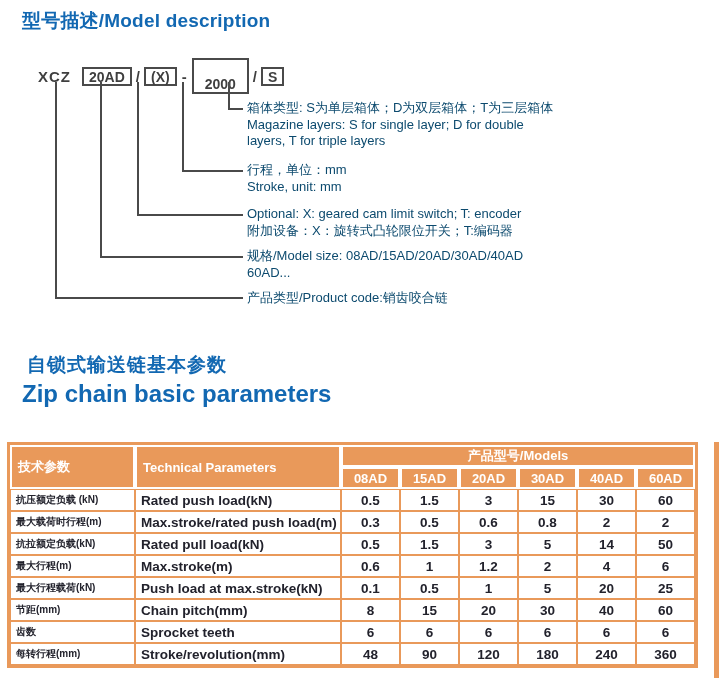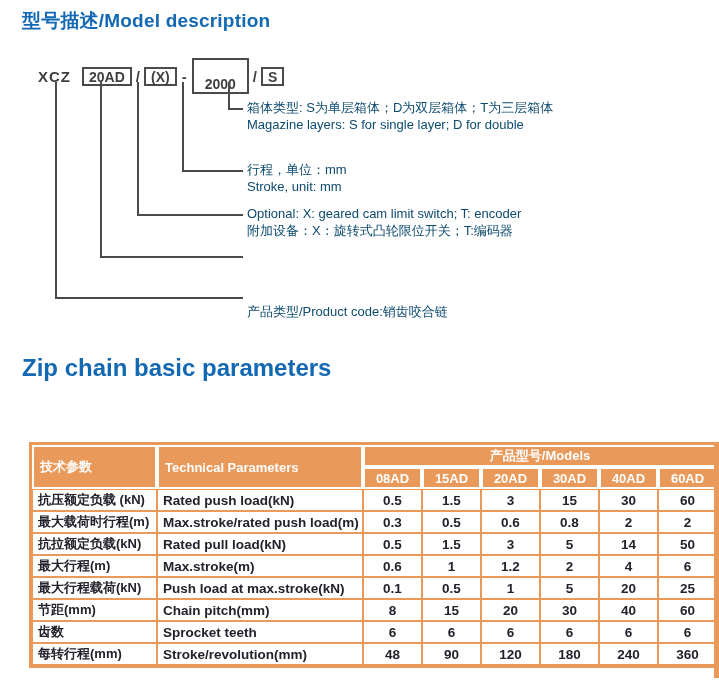--- a/index.html
+++ b/index.html
@@ -43,21 +43,21 @@
   .vline { position: absolute; width: 2px; background: #4a4a4a; top: 82px; }
   .hline { position: absolute; height: 2px; background: #4a4a4a; }
 
   .callout {
     position: absolute; left: 247px;
     font-size: 13px; line-height: 16.5px; color: #0c4a6e;
     white-space: nowrap;
   }
 
   
-  .table-wrap { position: absolute; left: 29px; top: 442px; }
+  .table-wrap { position: absolute; left: 7px; top: 442px; }
   .edge-strip { position: absolute; left: 714px; top: 442px; width: 5px; height: 236px; background: #e9995a; }
 
   table.params {
     width: 690px; table-layout: fixed;
     border-collapse: separate; border-spacing: 0;
     border: 3px solid #e9995a;
     background: #e9995a;
   }
   table.params th {
     background: #e9995a; color: #ffffff;
@@ -66,21 +66,21 @@
     height: 22px;
   }
   table.params th.lefthead { text-align: left; padding-left: 6px; }
   table.params td {
     background: #ffffff; color: #22222c;
     border: 1px solid #e9995a;
     font-size: 13.5px; font-weight: 600;
     height: 22px; text-align: center;
   }
   table.params td.cn, table.params td.en { text-align: left; padding-left: 5px; }
-  table.params td.cn { font-size: 13px; }
+  table.params td.cn { font-size: 10px; }
 </style>
 </head>
 <body>
 
 <div class="page">
 
   <div class="title1">型号描述/Model description</div>
 
   <div class="code-row">
     <span class="code-prefix">XCZ</span>
@@ -101,34 +101,40 @@
 
   <div class="hline" style="left:228px; top:108px; width:15px;"></div>
   <div class="hline" style="left:182px; top:170px; width:61px;"></div>
   <div class="hline" style="left:137px; top:214px; width:106px;"></div>
   <div class="hline" style="left:100px; top:256px; width:143px;"></div>
   <div class="hline" style="left:55px;  top:297px; width:188px;"></div>
 
   <div class="callout" style="top:100px;">
     <div>箱体类型: S为单层箱体；D为双层箱体；T为三层箱体</div>
     <div>Magazine layers: S for single layer; D for double</div>
+    <div>layers, T for triple layers</div>
   </div>
   <div class="callout" style="top:162px;">
     <div>行程，单位：mm</div>
     <div>Stroke, unit: mm</div>
   </div>
   <div class="callout" style="top:206px;">
     <div>Optional: X: geared cam limit switch; T: encoder</div>
     <div>附加设备：X：旋转式凸轮限位开关；T:编码器</div>
   </div>
-  <div class="callout" style="top:290px;margin-top:14px;">
+  <div class="callout" style="top:248px;">
+    <div>规格/Model size: 08AD/15AD/20AD/30AD/40AD</div>
+    <div>60AD...</div>
+  </div>
+  <div class="callout" style="top:290px;">
     <div>产品类型/Product code:销齿咬合链</div>
   </div>
 
   <div class="title2">
+    <div class="cn">自锁式输送链基本参数</div>
     <div class="en">Zip chain basic parameters</div>
   </div>
 
   <div class="table-wrap">
     <table class="params">
       <colgroup>
         <col style="width:125px">
           <col style="width:206px">
         <col style="width:59px">
           <col style="width:59px">

